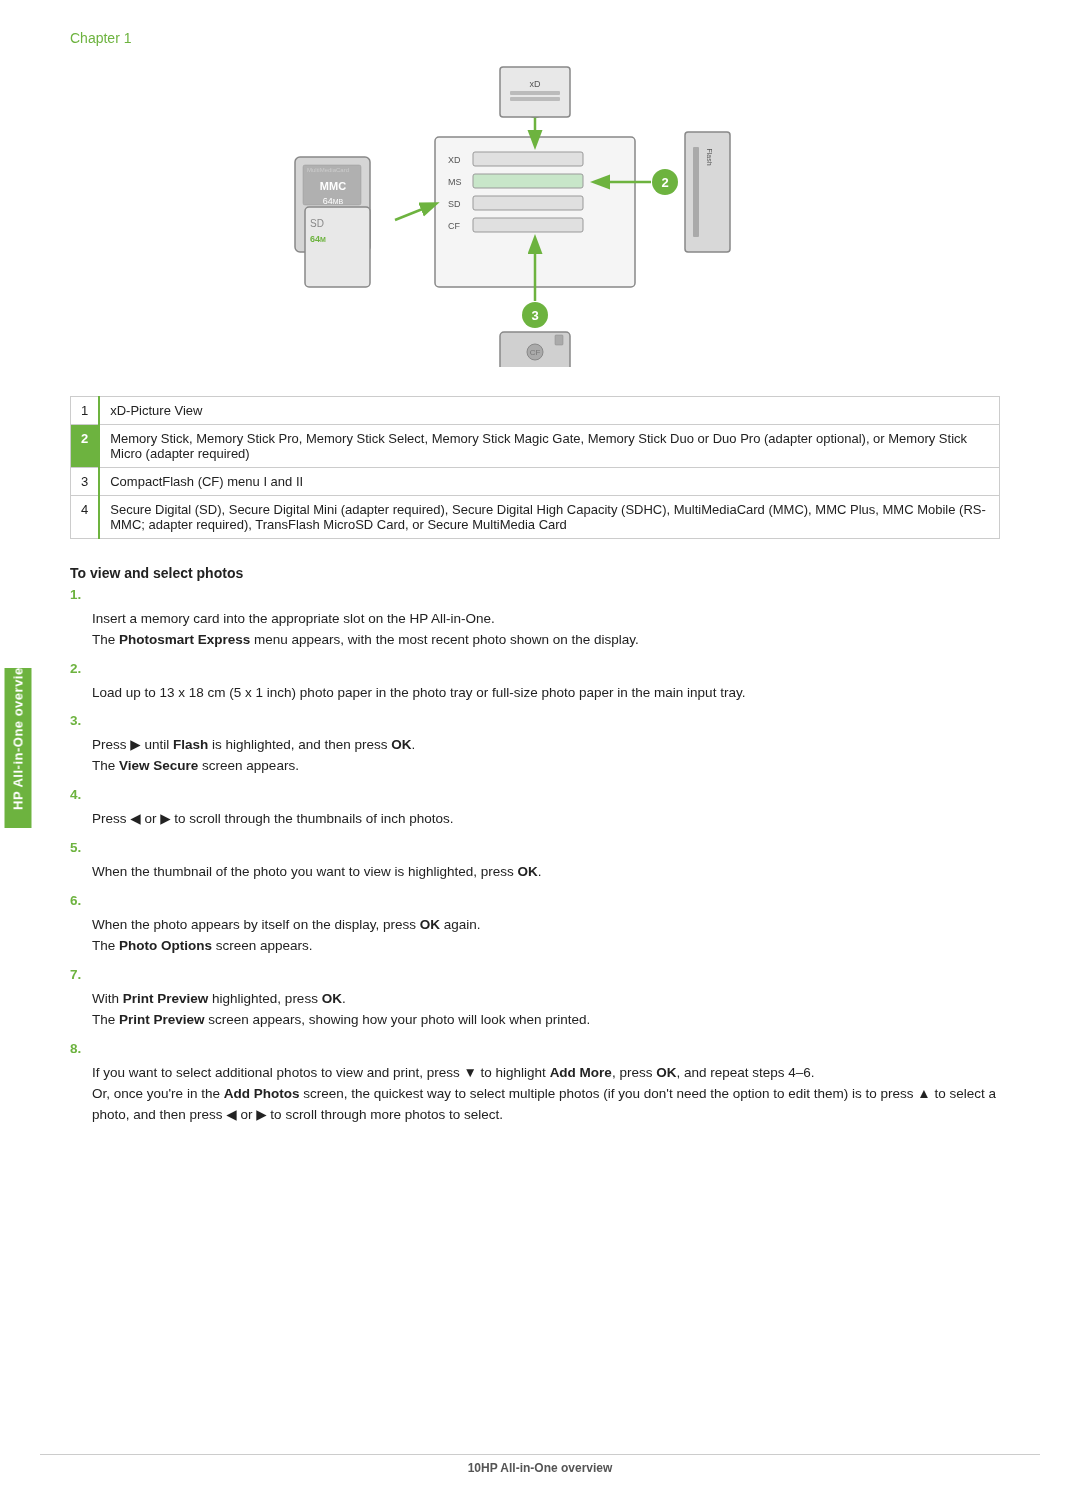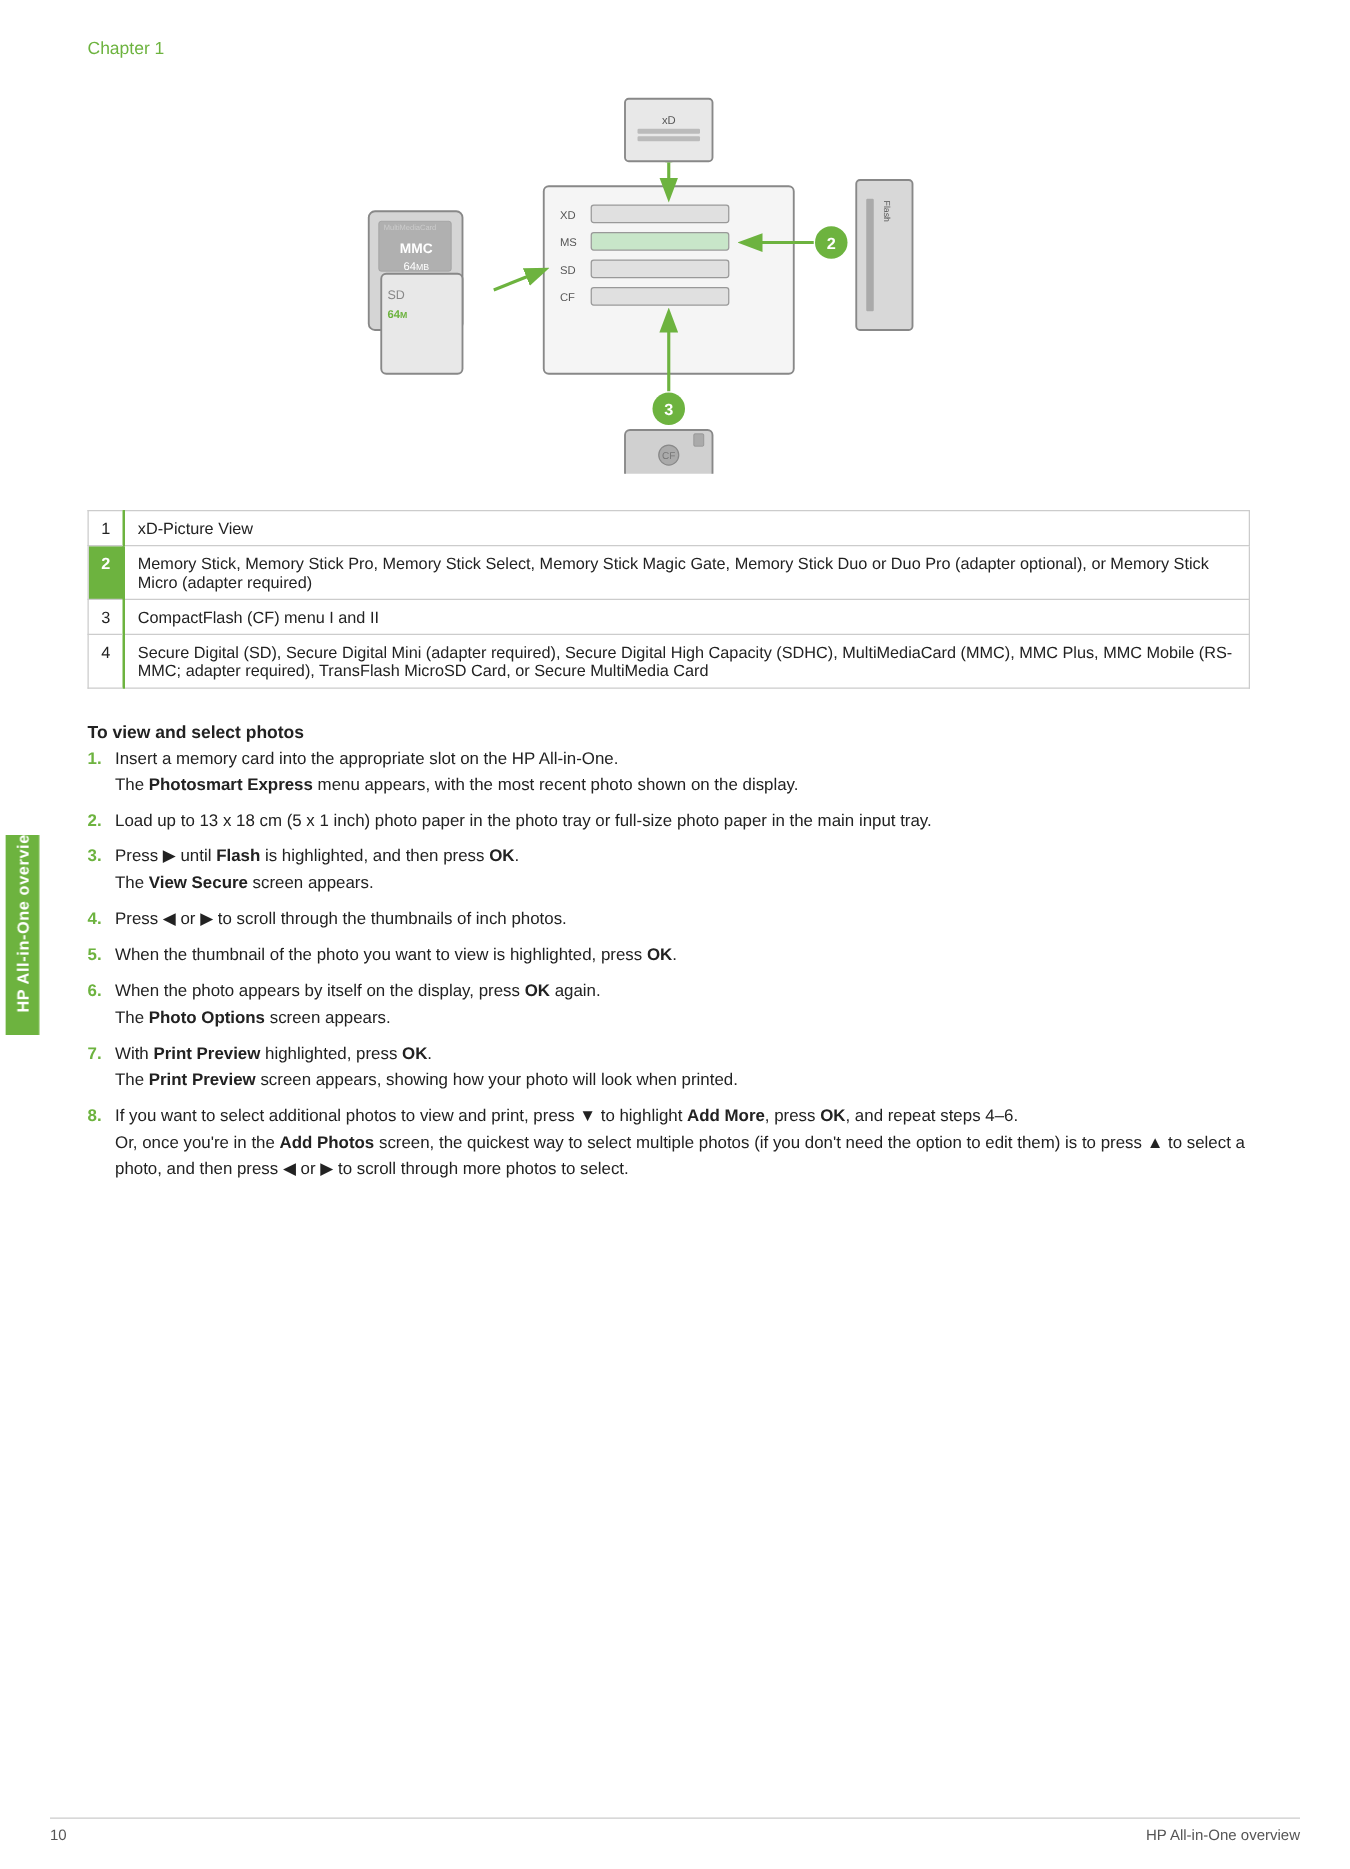--- a/index.html
+++ b/index.html
@@ -36,21 +36,21 @@
     .main-content {
       margin-left: 30px;
       margin-right: 40px;
       padding-top: 30px;
     }
 
     
     .chapter-label {
       color: #6db33f;
       font-size: 14px;
-      margin-bottom: 18px;
+      margin-bottom: 6px;
       margin-left: 40px;
     }
 
     
     .diagram-container {
       display: flex;
       justify-content: center;
       align-items: center;
       margin: 0 40px 24px 40px;
       min-height: 320px;
@@ -107,34 +107,36 @@
       align-items: flex-start;
     }
     .instructions ol li .step-num {
       color: #6db33f;
       font-weight: bold;
       min-width: 22px;
       font-size: 13.5px;
     }
     .instructions ol li .step-text {
       flex: 1;
+      margin-top: 24px;
     }
 
     
     .page-footer {
       position: absolute;
       bottom: 20px;
       left: 40px;
       right: 40px;
       display: flex;
-      justify-content: space-between;
+      justify-content: center;
       font-size: 12px;
       color: #555;
       border-top: 1px solid #ccc;
       padding-top: 6px;
+      font-weight: bold;
     }
 
     b { font-weight: bold; text-align: center; }
   </style>
 </head>
 <body>
 
 <div class="side-tab">HP All-in-One overview</div>
 
 <div class="main-content">

